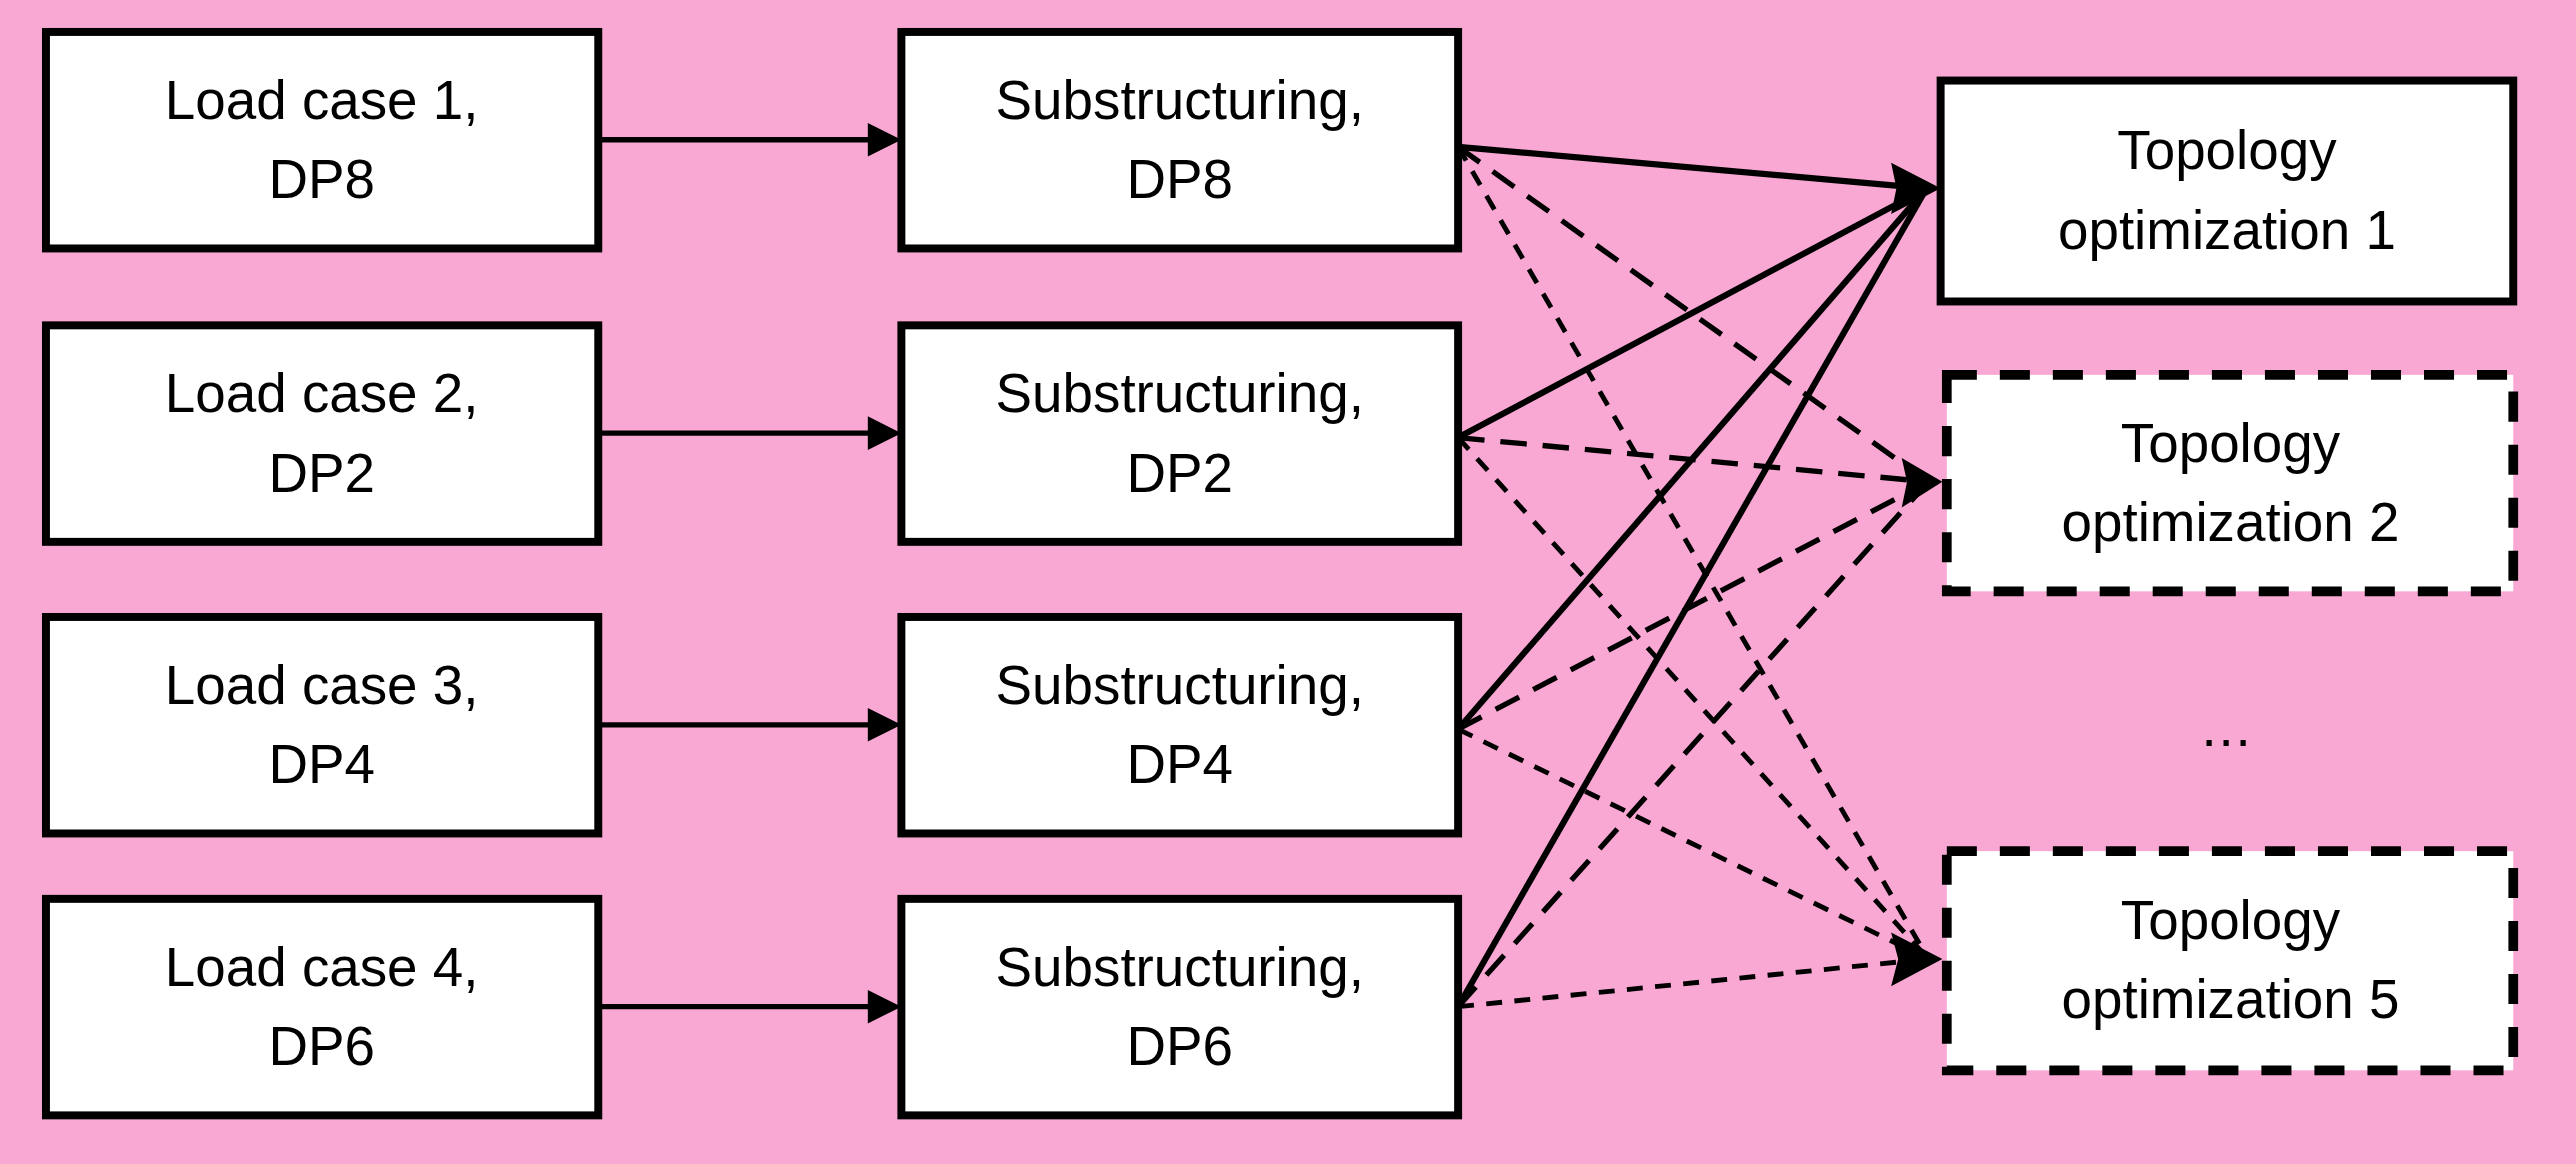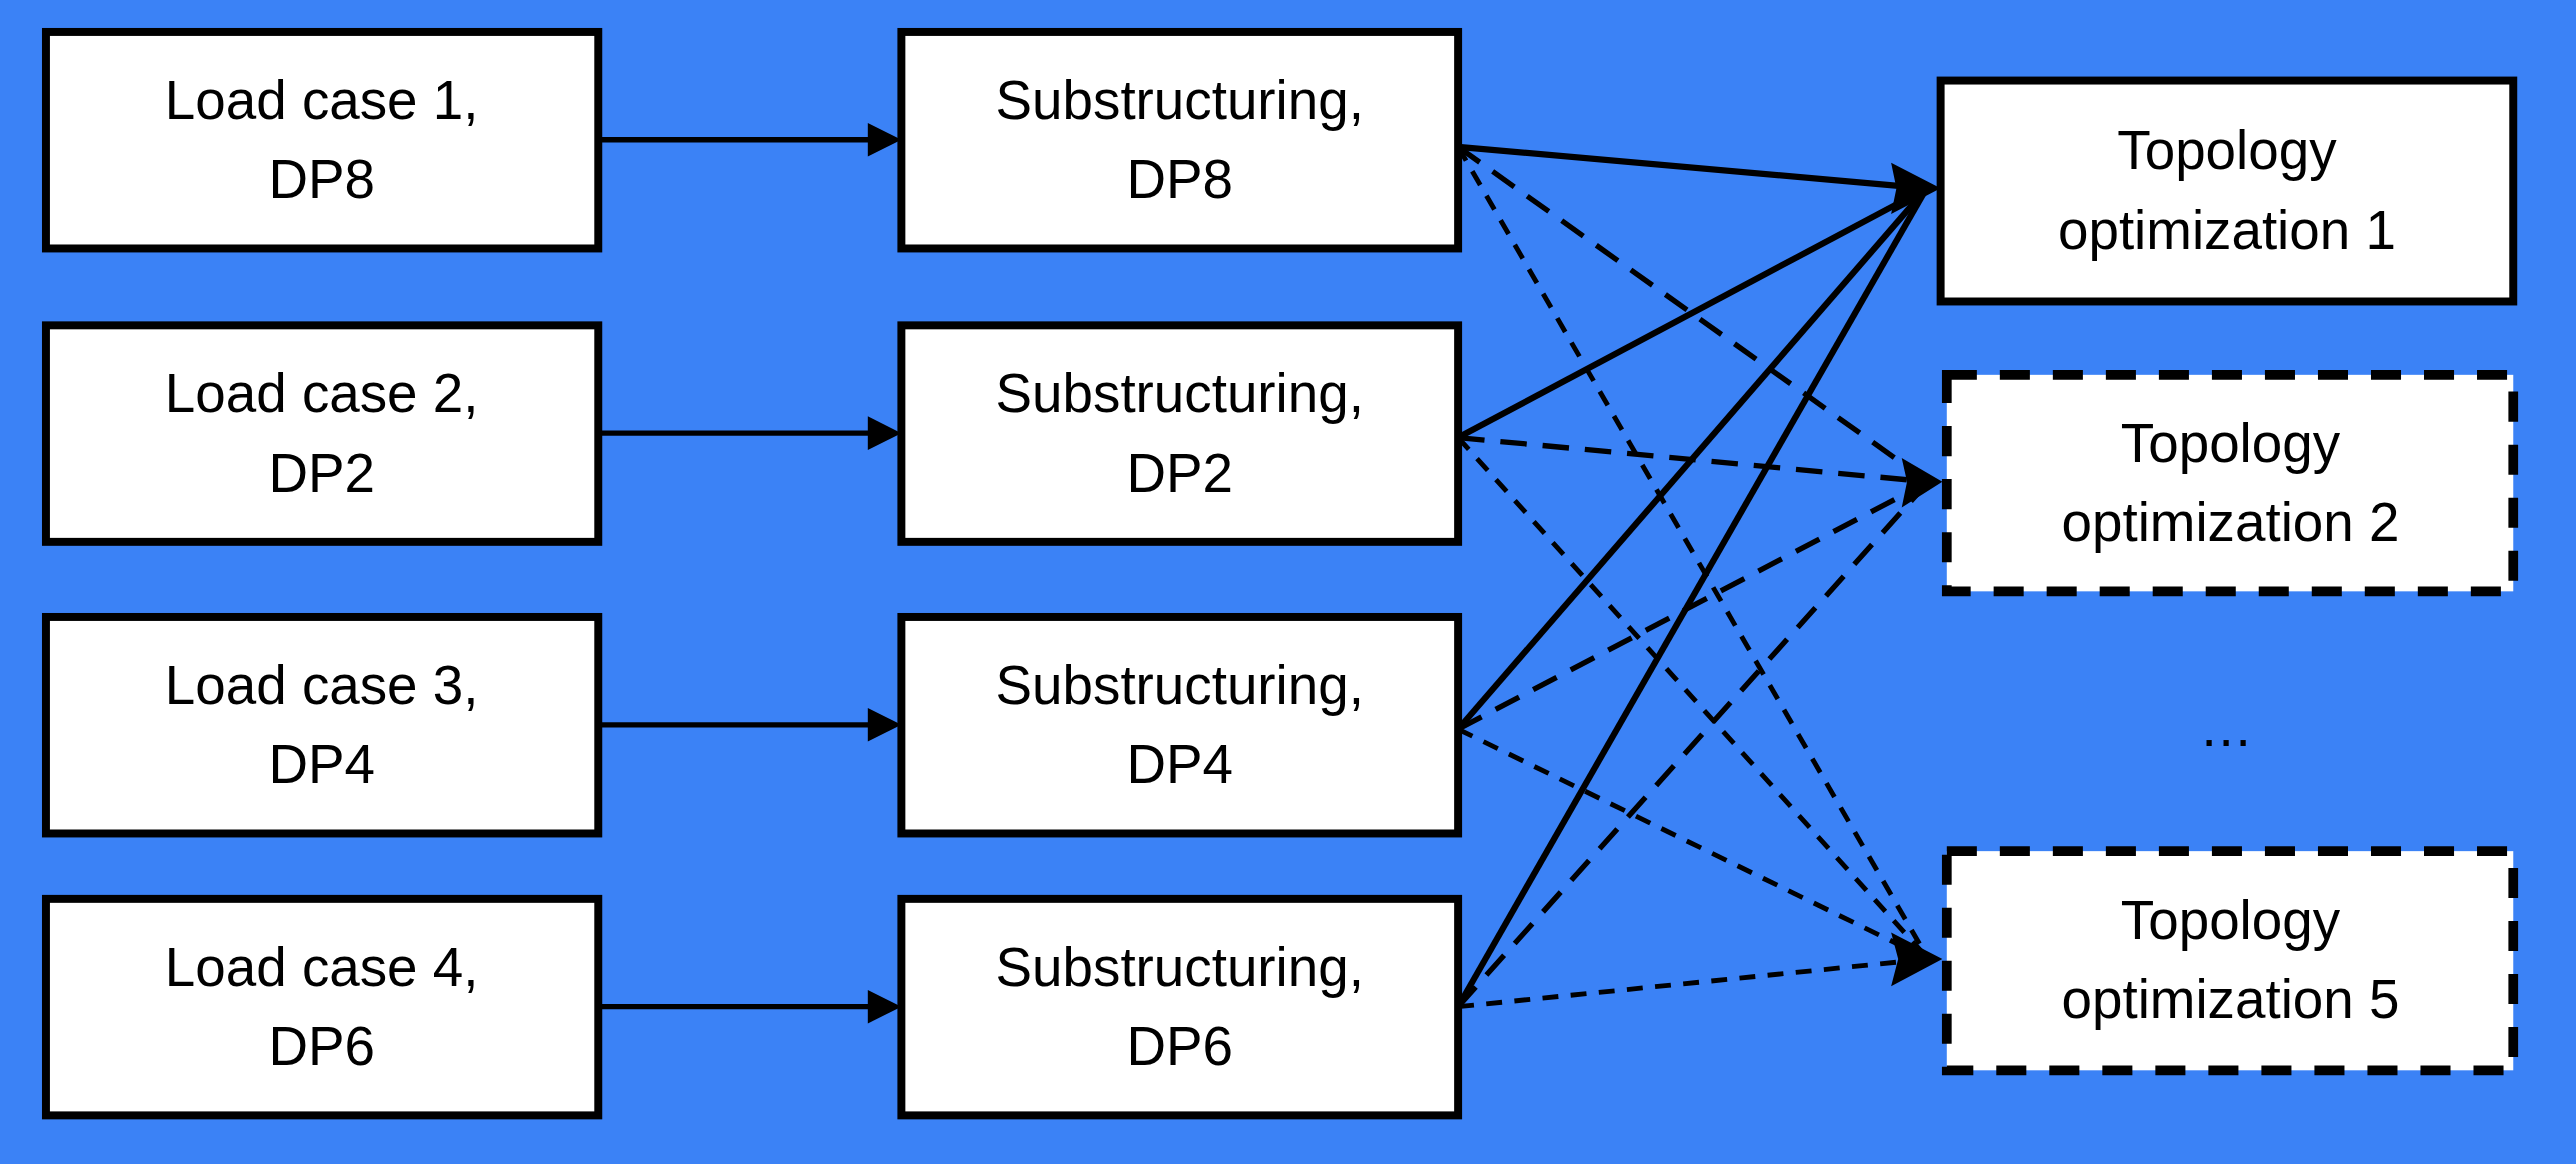--- a/index.html
+++ b/index.html
@@ -11,21 +11,21 @@
   body {
     width: 2576px;
     height: 1165px;
     font-family: "Liberation Sans", sans-serif;
     overflow: hidden;
   }
   #diagram-root {
     position: relative;
     width: 2576px;
     height: 1165px;
-    background: #3b82f6;
+    background: #f9a8d4;
   }
   svg.diagram {
     display: block;
     width: 2576px;
     height: 1165px;
   }
   .node-rect-solid {
     fill: #ffffff;
     stroke: #000000;
     stroke-width: 9;

